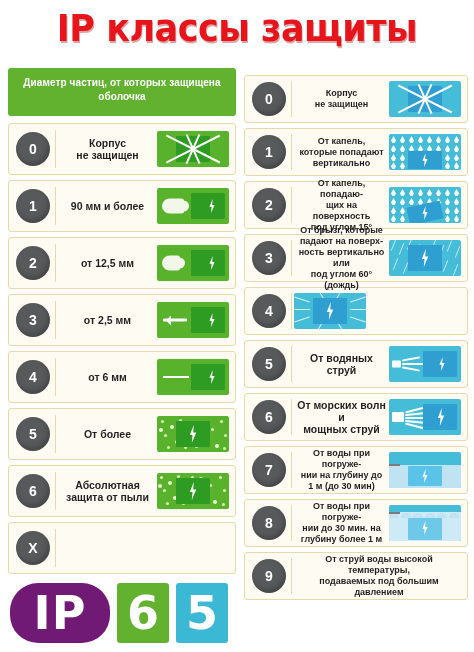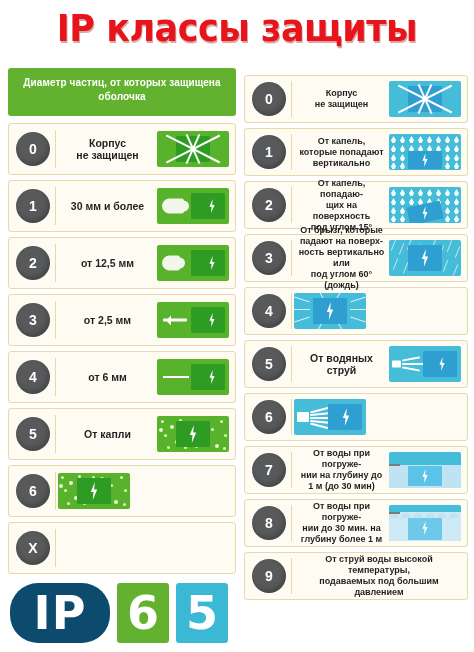--- a/index.html
+++ b/index.html
@@ -213,21 +213,21 @@
     border-radius:3px;
     color:#ffffff;
     font-weight:bold;
     font-size:46px;
     line-height:60px;
     text-align:center;
     font-family:"DejaVu Sans","Liberation Sans",sans-serif;
     height:60px;
     box-sizing:border-box;
   }
-  .blk-ip{background:#0c4a6e;width:100px;letter-spacing:1px;border-radius:28px;}
+  .blk-ip{background:#701a75;width:100px;letter-spacing:1px;border-radius:28px;}
   .blk-6{background:#63b22f;width:52px;}
   .blk-5{background:#3ab8d4;width:52px;}
 </style>
 </head>
 <body>
 
 <div class="page">
 
   <div class="title">IP классы защиты</div>
 
@@ -244,21 +244,21 @@
           <div class="xmark" style="position:absolute;inset:0;">
               <span class="v1"></span>
               <span class="v2"></span>
             </div>
         </div>
       </div>
 
       <div class="row row-l">
         <div class="badge">1</div>
         <div class="rsep"></div>
-        <div class="desc big">30 мм и более</div>
+        <div class="desc big">90 мм и более</div>
         <div class="icon g-bg">
           <div class="dev dev-g dev-r"></div>
             <div class="bolt sm" style="left:auto;right:13px;transform:translateY(-50%);"></div>
           <div class="hand"></div>
         </div>
       </div>
 
       <div class="row row-l">
         <div class="badge">2</div>
         <div class="rsep"></div>
@@ -288,21 +288,21 @@
         <div class="icon g-bg">
           <div class="dev dev-g dev-r"></div>
             <div class="bolt sm" style="left:auto;right:13px;transform:translateY(-50%);"></div>
           <div class="wire"></div>
         </div>
       </div>
 
       <div class="row row-l">
         <div class="badge">5</div>
         <div class="rsep"></div>
-        <div class="desc big">От капли</div>
+        <div class="desc big">От более</div>
         <div class="icon g-bg">
           <div class="dust">
             <i style="left:4px;top:4px"></i>
               <i class="b" style="left:13px;top:9px"></i>
               <i style="left:22px;top:3px"></i>
             <i style="left:31px;top:11px"></i>
               <i class="b" style="left:44px;top:5px"></i>
               <i style="left:54px;top:12px"></i>
             <i style="left:63px;top:4px"></i>
               <i style="left:7px;top:18px"></i>
@@ -317,20 +317,21 @@
               <i class="b" style="left:2px;top:12px"></i>
           </div>
           <div class="dev dev-g"></div>
             <div class="bolt"></div>
         </div>
       </div>
 
       <div class="row row-l">
         <div class="badge">6</div>
         <div class="rsep"></div>
+        <div class="desc big">Абсолютная<br>защита от пыли</div>
         <div class="icon g-bg">
           <div class="dust">
             <i style="left:3px;top:3px"></i>
               <i class="b" style="left:11px;top:8px"></i>
               <i style="left:20px;top:2px"></i>
             <i style="left:29px;top:10px"></i>
               <i class="b" style="left:42px;top:4px"></i>
               <i style="left:52px;top:11px"></i>
             <i style="left:62px;top:3px"></i>
               <i style="left:6px;top:16px"></i>
@@ -503,20 +504,21 @@
             <i style="left:0;top:12px;width:18px;transform:rotate(10deg)"></i>
           </div>
           <div class="dev dev-b dev-r"></div>
           <div class="bolt sm" style="left:auto;right:15px;transform:translateY(-50%);"></div>
         </div>
       </div>
 
       <div class="row row-r">
         <div class="badge">6</div>
         <div class="rsep"></div>
+        <div class="desc big">От морских волн и<br>мощных струй</div>
         <div class="icon b-bg">
           <div class="nozzle" style="width:12px;height:10px;"></div>
           <div class="jet" style="left:16px;">
             <i style="left:0;top:0px;width:20px;transform:rotate(-14deg)"></i>
             <i style="left:0;top:4px;width:22px;transform:rotate(-6deg)"></i>
             <i style="left:0;top:8px;width:24px;"></i>
             <i style="left:0;top:12px;width:22px;transform:rotate(6deg)"></i>
             <i style="left:0;top:16px;width:20px;transform:rotate(14deg)"></i>
           </div>
           <div class="dev dev-b dev-r"></div>

